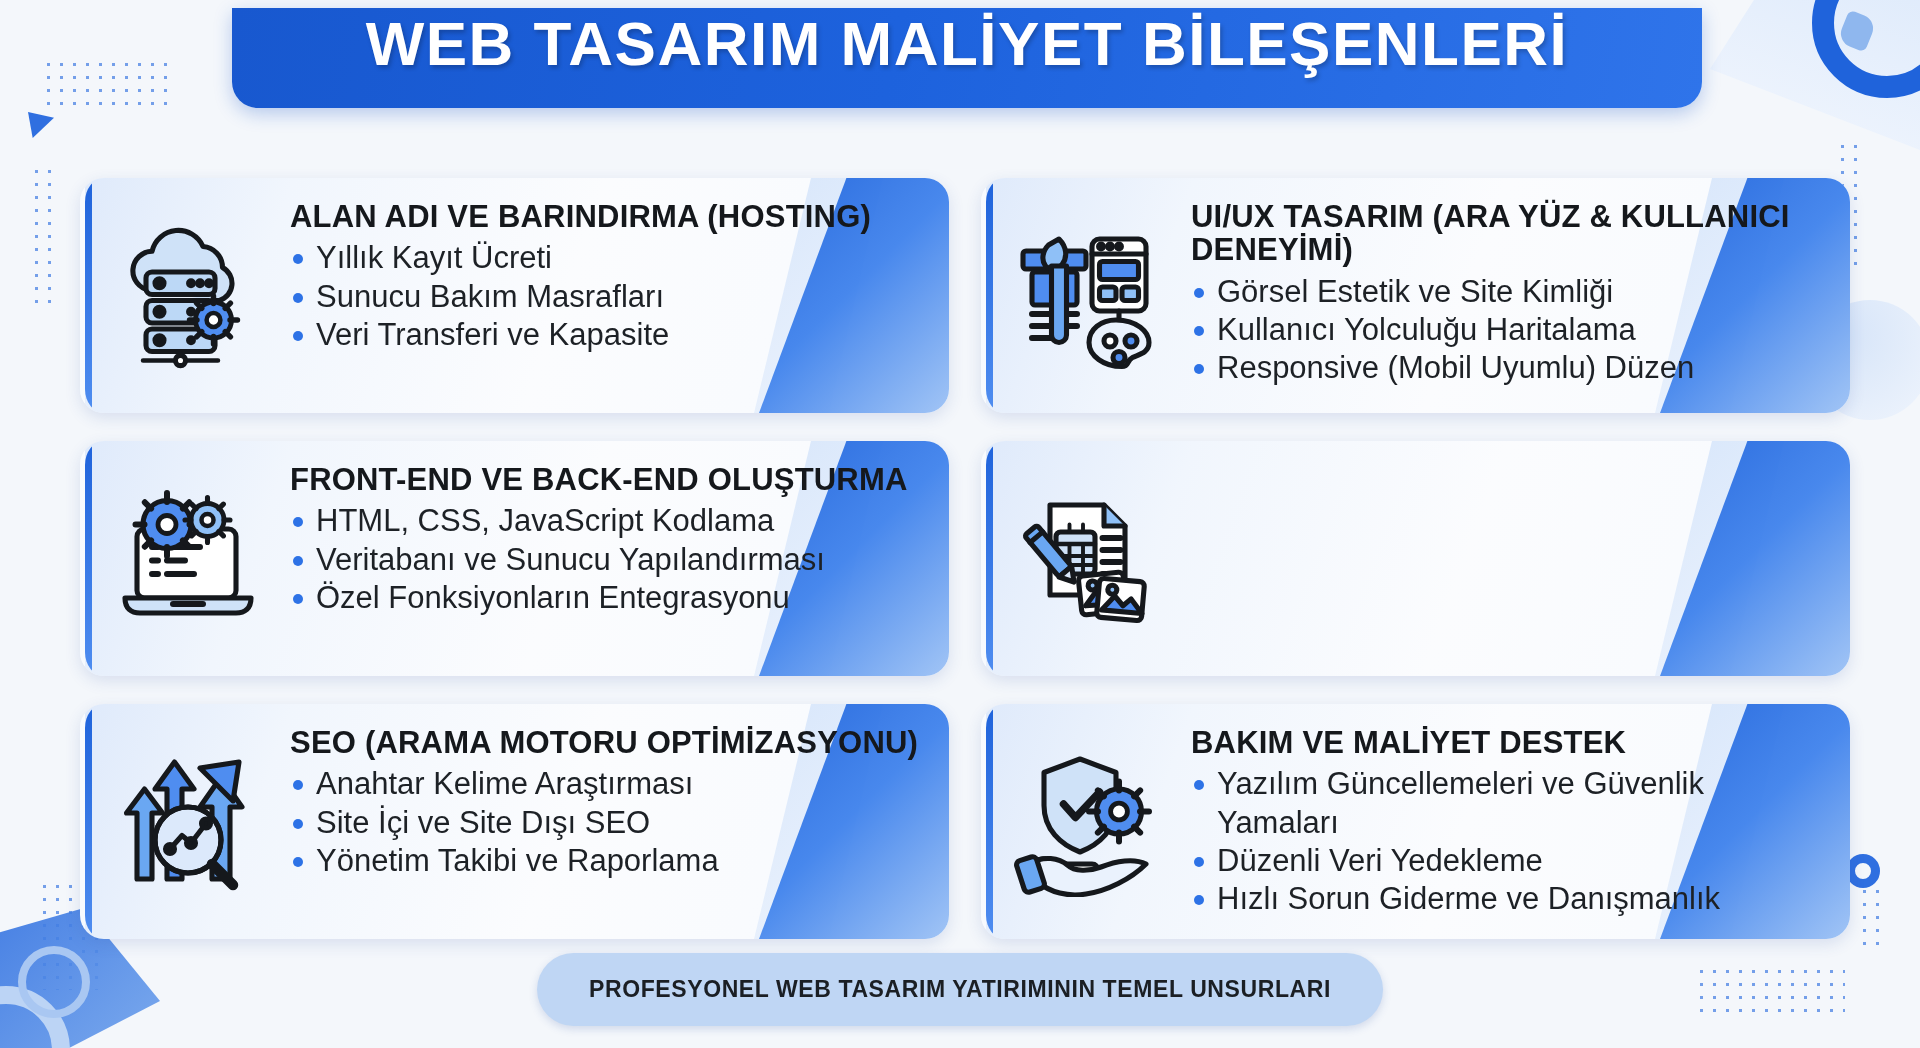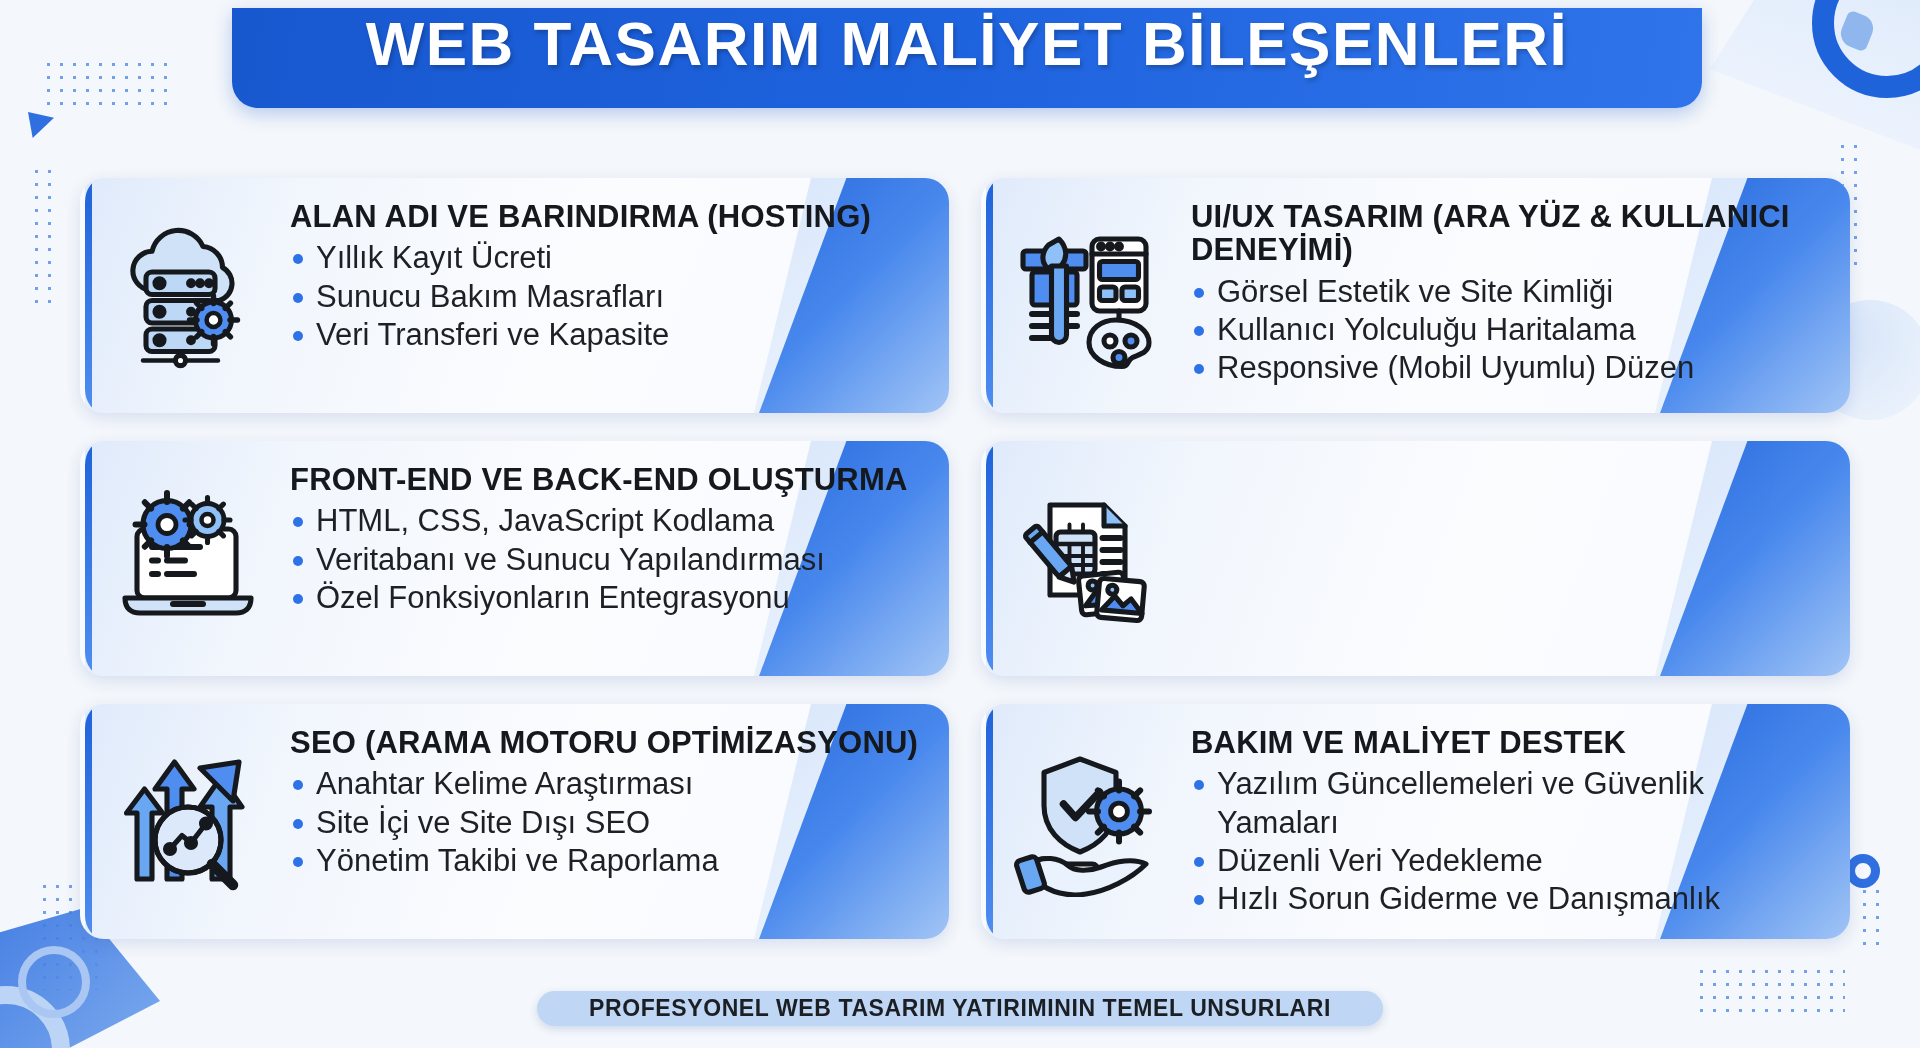--- a/index.html
+++ b/index.html
@@ -164,21 +164,21 @@
     width:10px; height:10px; border-radius:50%;
     background:#2d72e6;
   }
 
   
   .footer-pill {
     position:absolute; left:50%; transform:translateX(-50%);
     bottom:22px;
     background:#bfd6f4;
     border-radius:40px;
-    padding:4px 52px;
+    padding:23px 52px;
     font-size:23px;
     font-weight:bold;
     letter-spacing:.6px;
     color:#1b1f24;
     white-space:nowrap;
     box-shadow:0 3px 9px rgba(40,80,160,.18);
   }
 </style>
 </head>
 <body>

